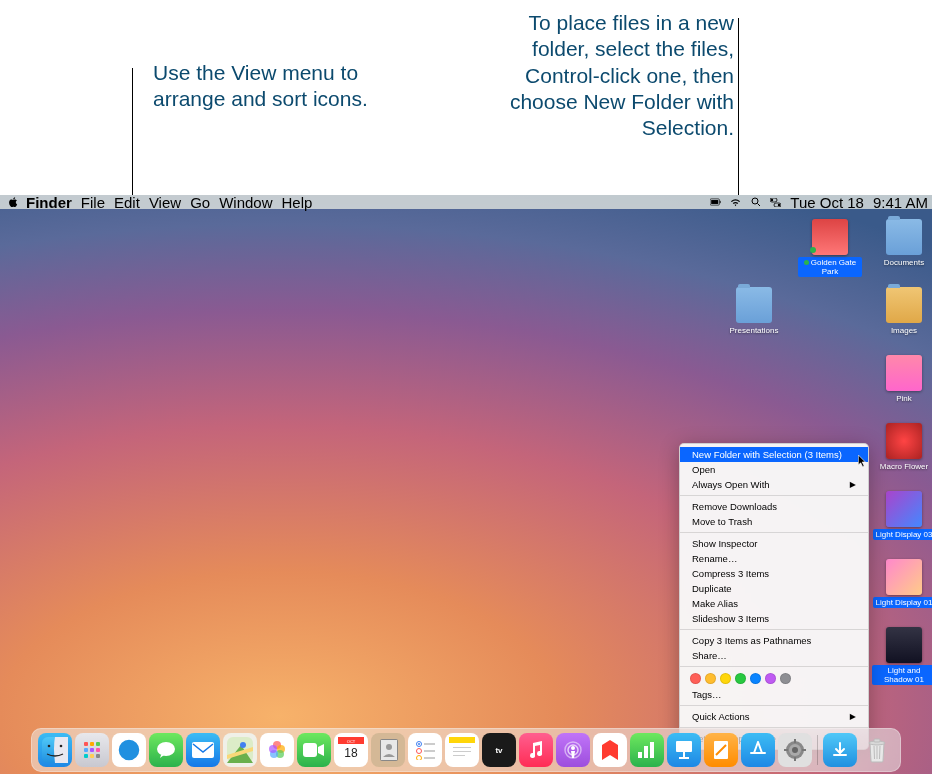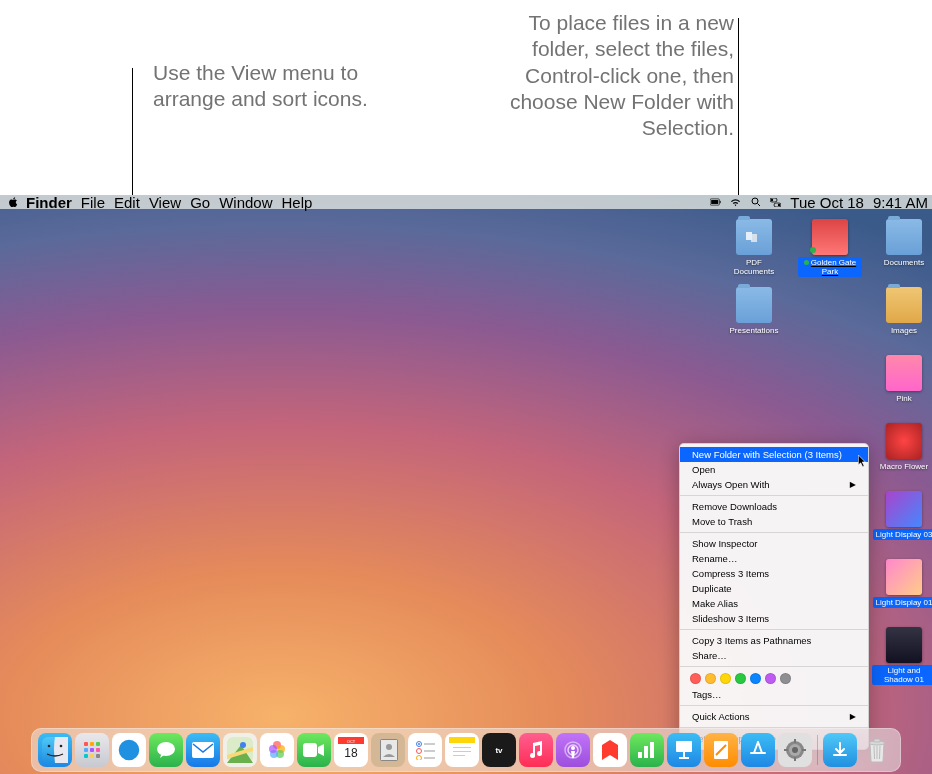--- a/index.html
+++ b/index.html
@@ -1,20 +1,20 @@
 <!DOCTYPE html>
 <html><head>
 <meta charset="utf-8">
 <style>
   * { margin: 0; padding: 0; box-sizing: border-box; }
   body { width: 932px; height: 774px; font-family: -apple-system, Helvetica, Arial, sans-serif; background: #fff; overflow: hidden; position: relative; }
   
   
   .callouts { position: relative; height: 195px; }
-  .callout { position: absolute; font-size: 21px; line-height: 1.25; color: #737373; }
+  .callout { position: absolute; font-size: 21px; line-height: 1.25; color: #0c4a6e; }
   .callout-line { position: absolute; width: 1px; background: #000; }
   
   
   .mac-screen { position: absolute; top: 195px; left: 0; width: 932px; height: 579px; 
     background: radial-gradient(ellipse 120% 100% at 30% 90%, #f7b26a 0%, #e58b5a 25%, #c4657a 50%, #8a5a92 70%, #5a6a9a 85%, #3a5a8a 100%);
   }
   
   
   .menubar { position: absolute; top: 0; left: 0; right: 0; height: 14px; background: rgba(235,238,228,0.75); display: flex; align-items: center; font-size: 15px; padding: 0 4px; backdrop-filter: blur(20px); }
   .apple-logo { width: 10px; height: 10px; margin: 0 8px 0 4px; }
@@ -98,35 +98,26 @@
             <circle cx="2" cy="2" r="1.2" fill="#000"></circle>
             <rect x="4" y="5" width="7" height="4" rx="2" fill="none" stroke="#000" stroke-width="0.8"></rect>
             <circle cx="9" cy="7" r="1.2" fill="#000"></circle>
           </svg>
         </span>
       <span>Tue Oct 18</span>
       <span>9:41 AM</span>
     </div>
   </div>
 
-  <div class="desk-icon" style="top:24px; left:722px;">
-    <div class="ico folder-ico">
-        <svg width="20" height="14" viewBox="0 0 20 14" style="position:relative;z-index:1">
-          <rect x="2" y="2" width="6" height="8" fill="#fff" opacity="0.8"></rect>
-          <rect x="7" y="4" width="6" height="8" fill="#eee" opacity="0.8"></rect>
-        </svg>
-      </div>
-    <span class="lbl">PDF Documents</span>
-  </div>
   <div class="desk-icon" style="top:92px; left:722px;">
     <div class="ico folder-ico"></div>
     <span class="lbl">Presentations</span>
   </div>
 
-  <div class="desk-icon sel" style="top:24px; left:798px;text-decoration:underline;">
+  <div class="desk-icon sel" style="top:24px; left:798px;">
     <div class="ico img-ico" style="background:linear-gradient(#d44,#f77);">
         <span class="tag-dot" style="background:#2bb24c"></span>
       </div>
     <span class="lbl"><span style="display:inline-block;width:5px;height:5px;border-radius:50%;background:#2bb24c;vertical-align:middle;margin-right:2px"></span><span>Golden Gate Park</span></span>
   </div>
 
   <div class="desk-icon" style="top:24px; left:872px;">
     <div class="ico folder-ico"></div>
     <span class="lbl">Documents</span>
   </div>

